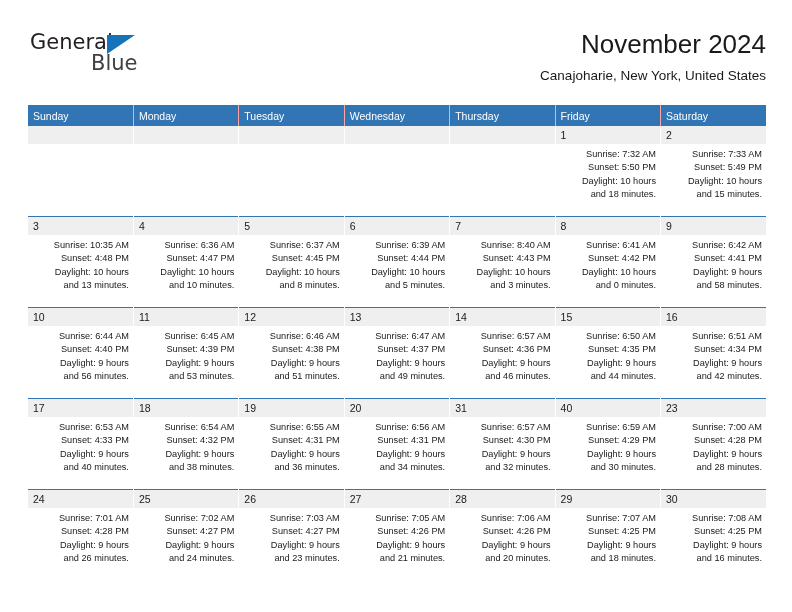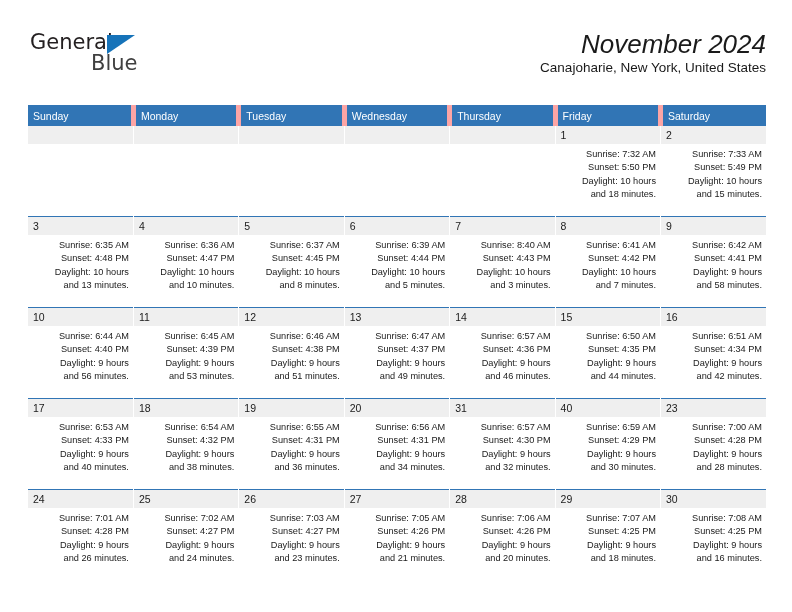--- a/index.html
+++ b/index.html
@@ -69,24 +69,23 @@
     right: 0;
     top: 0;
     text-align: right;
   }
   .cal-title {
     font-size: 26px;
     font-weight: 400;
     color: #1a1a1a;
     line-height: 32px;
     white-space: nowrap;
-    font-style: italic;
   }
   .cal-subtitle {
-    margin-top: 0;
+    margin-top: 8px;
     font-size: 13.5px;
     font-weight: 400;
     color: #1a1a1a;
     line-height: 16px;
     white-space: nowrap;
   }
 
   
   .calendar {
     position: absolute;
@@ -98,21 +97,21 @@
   }
   .calendar th {
     background: #3175b5;
     color: #ffffff;
     font-size: 10.5px;
     font-weight: 400;
     text-align: left;
     padding: 4px 0 4px 5px;
     height: 13px;
     border: none;
-    border-right: 5px solid #fca5a5;
+    border-right: 1px solid #fca5a5;
   }
   .calendar th:last-child { border-right: none; }
 
   .calendar td {
     vertical-align: top;
     padding: 0;
     border: none;
     border-top: 1px solid #3175b5;
     border-right: 1px solid #ffffff;
     height: 90px;
@@ -224,21 +223,21 @@
                 <div>and 15 minutes.</div>
               </div>
             </div>
           </td>
         </tr>
         <tr class="week">
           <td>
             <div class="cell-inner">
               <div class="daynum">3</div>
               <div class="details">
-                <div>Sunrise: 6:35 AM</div>
+                <div>Sunrise: 10:35 AM</div>
                 <div>Sunset: 4:48 PM</div>
                 <div>Daylight: 10 hours</div>
                 <div>and 13 minutes.</div>
               </div>
             </div>
           </td>
           <td>
             <div class="cell-inner">
               <div class="daynum">4</div>
               <div class="details">
@@ -282,21 +281,21 @@
               </div>
             </div>
           </td>
           <td>
             <div class="cell-inner">
               <div class="daynum">8</div>
               <div class="details">
                 <div>Sunrise: 6:41 AM</div>
                 <div>Sunset: 4:42 PM</div>
                 <div>Daylight: 10 hours</div>
-                <div>and 7 minutes.</div>
+                <div>and 0 minutes.</div>
               </div>
             </div>
           </td>
           <td>
             <div class="cell-inner">
               <div class="daynum">9</div>
               <div class="details">
                 <div>Sunrise: 6:42 AM</div>
                 <div>Sunset: 4:41 PM</div>
                 <div>Daylight: 9 hours</div>

